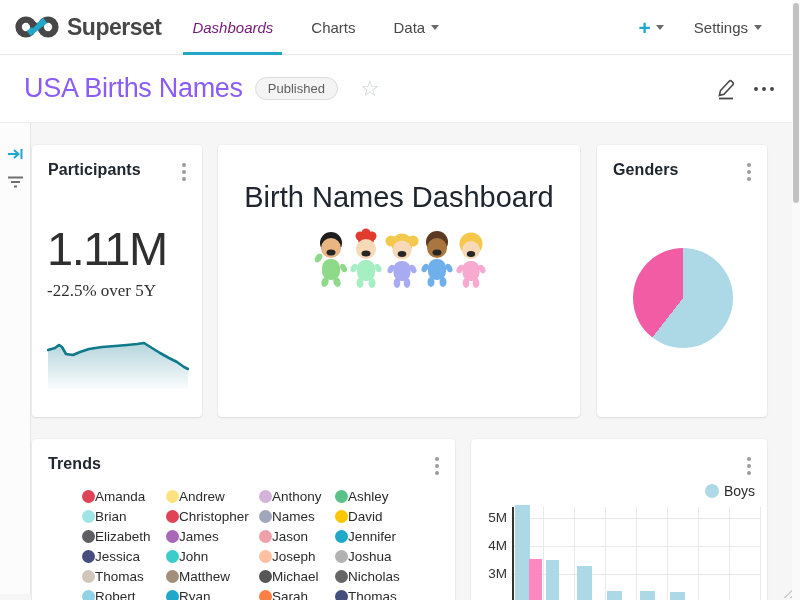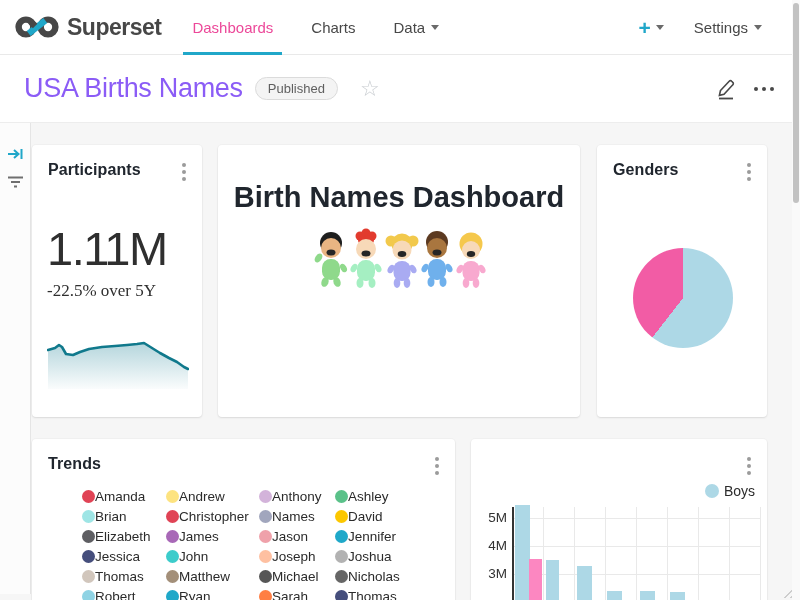--- a/index.html
+++ b/index.html
@@ -7,21 +7,21 @@
   body { position:relative; font-family:"Liberation Sans",sans-serif; background:#F6F6F6; color:#333; }
 
   
   .nav { position:absolute; top:0; left:0; width:800px; height:55px; background:#fff;
          border-bottom:1px solid #E9E9E9; display:flex; align-items:center; z-index:5; }
   .brand { display:flex; align-items:center; margin-left:14px; gap:7px; }
   .brand-text { font-size:23px; font-weight:bold; color:#474747; letter-spacing:-0.5px; }
   .nav-items { display:flex; align-items:center; height:100%; margin-left:12px; }
   .nav-item { position:relative; height:100%; display:flex; align-items:center; padding:0 19px;
               font-size:15px; color:#484848; cursor:pointer; gap:6px; }
-  .nav-item.active { color:#ec4899; }
+  .nav-item.active { color:#701a75;font-style:italic; }
   .nav-item.active::after { content:""; position:absolute; left:10px; right:10px; bottom:-1px;
               height:3px; background:#20A7C9; }
   .caret { width:0; height:0; border-left:4px solid transparent; border-right:4px solid transparent;
            border-top:5px solid #6a6a6a; display:inline-block; }
   .nav-right { margin-left:auto; display:flex; align-items:center; gap:30px; margin-right:38px; }
   .plus-btn { display:flex; align-items:center; gap:5px; cursor:pointer; }
   .plus-glyph { color:#20A7C9; font-size:21px; font-weight:bold; line-height:1; }
   .settings { display:flex; align-items:center; gap:6px; font-size:15px; color:#484848; cursor:pointer; }
 
   
@@ -52,21 +52,21 @@
   
   #card-participants { left:32px; top:28px; width:170px; height:272px; }
   .big-number { position:absolute; top:76px; left:15px; font-size:47px; font-weight:500;
                 color:#2F2F2F; letter-spacing:-1.5px; }
   .subheader  { position:absolute; top:136px; left:15px; font-size:17px; color:#2F2F2F;font-family:Liberation Serif, serif; }
   .sparkline  { position:absolute; left:15px; top:186px; }
 
   
   #card-markdown { left:218px; top:28px; width:362px; height:272px; }
   .md-heading { position:absolute; top:36px; width:100%; text-align:center; font-size:29px;
-                font-weight:700; color:#20262E; }
+                font-weight:400; color:#20262E; }
   .kids { position:absolute; left:96px; top:82px; }
 
   
   #card-genders { left:597px; top:28px; width:170px; height:272px; }
   .pie { position:absolute; left:36px; top:103px; width:100px; height:100px; border-radius:50%; cursor:pointer; }
 
   
   #card-trends { left:32px; top:322px; width:423px; height:290px; }
   .legend-grid { position:absolute; left:50px; top:47px; display:grid;
                  grid-template-columns:84px 93px 76px 95px; grid-auto-rows:20px; }

